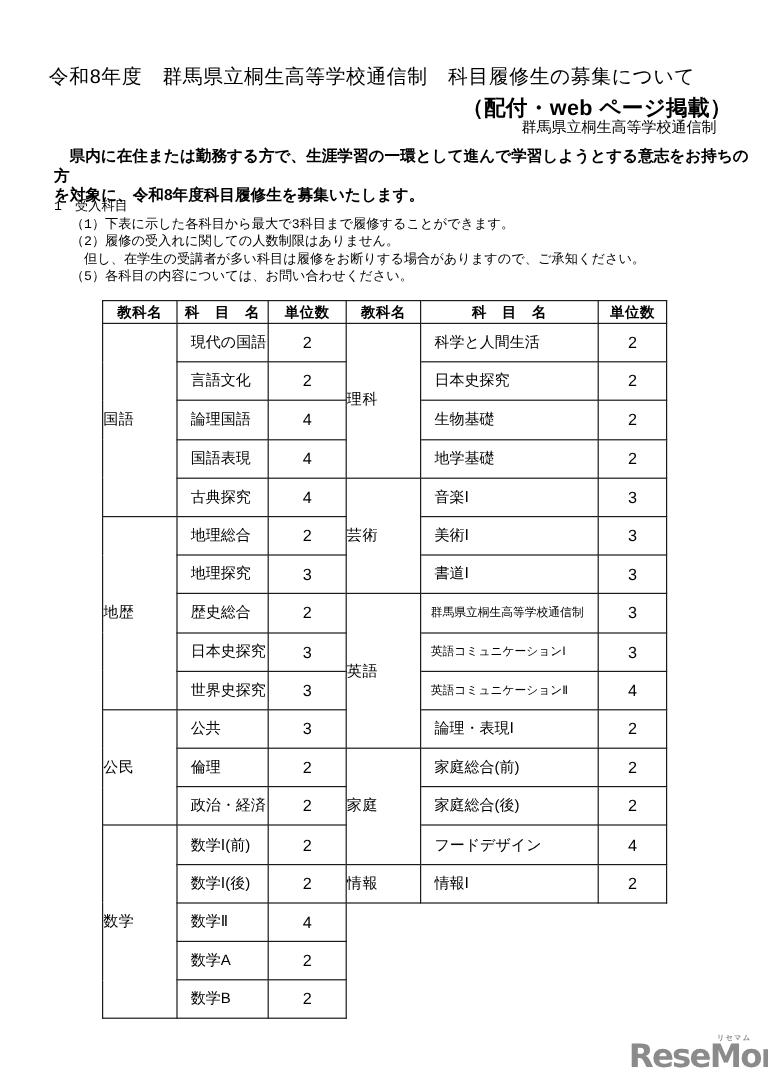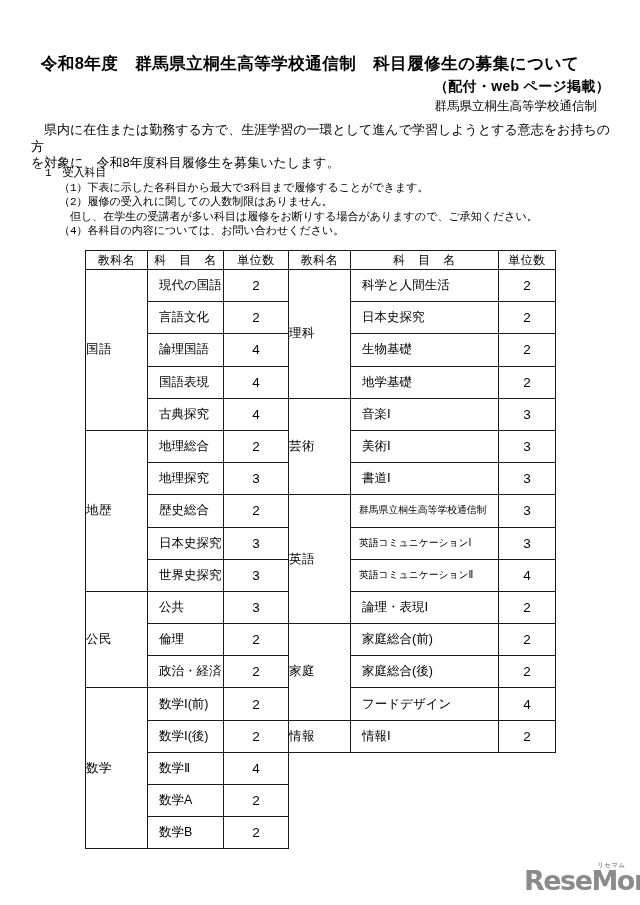--- a/index.html
+++ b/index.html
@@ -7,35 +7,35 @@
     width:640px;height:905px;
     font-family:"Liberation Sans","DejaVu Sans",sans-serif;
     color:#000;
     position:relative;
     overflow:hidden;
   }
   .page{position:relative;width:640px;height:905px;background:#fff;}
 
   .doc-title{
     position:absolute;top:53px;left:0;width:620px;
-    text-align:center;font-size:16.5px;font-weight:bold;letter-spacing:0.5px;
+    text-align:center;font-size:16.5px;font-weight:normal;letter-spacing:0.5px;
     margin:0;
   }
   .doc-subtitle{
     position:absolute;top:78px;right:30px;
-    font-size:14px;font-weight:bold;letter-spacing:0.3px;
+    font-size:18px;font-weight:bold;letter-spacing:0.3px;
   }
   .doc-org{
     position:absolute;top:98px;right:43px;
     font-size:12.5px;
   }
 
   .intro{
-    position:absolute;top:122px;left:31px;width:585px;
-    font-size:13px;line-height:16.5px;
+    position:absolute;top:122px;left:45px;width:585px;
+    font-size:13px;line-height:16.5px;font-weight:bold;
   }
 
   .section{
     position:absolute;top:166px;left:45px;width:570px;
     font-size:11px;line-height:14.2px;font-family:Liberation Mono, monospace;
   }
   .section-heading{margin:0 0 1px 0;}
   .section-items{margin-left:14px;}
   .section-items div{margin:0;}
 
@@ -43,21 +43,21 @@
     position:absolute;top:250px;left:85px;
     border-collapse:collapse;table-layout:fixed;
     width:470px;
   }
   .course-table th,.course-table td{
     border:1px solid #1a1a1a;
     padding:0;overflow:hidden;white-space:nowrap;
     vertical-align:middle;
   }
   .course-table thead th{
-    height:18px;font-weight:normal;font-size:12px;text-align:center;
+    height:18px;font-weight:bold;font-size:12px;text-align:center;
     letter-spacing:0.5px;
   }
   .course-table tbody td{height:31.2px;font-size:12.5px;}
   .course-table td.group{text-align:left;letter-spacing:0.5px;}
   .course-table td.subject{text-align:left;padding-left:11px;}
   .course-table td.subject.small{font-size:9.8px;padding-left:8px;}
   .course-table td.units{text-align:center;font-size:13.5px;}
   .course-table td.blank{border:none;}
 
   .logo{
@@ -87,21 +87,21 @@
     <div>　県内に在住または勤務する方で、生涯学習の一環として進んで学習しようとする意志をお持ちの方</div>
     <div>を対象に、令和8年度科目履修生を募集いたします。</div>
   </div>
 
   <div class="section">
     <div class="section-heading">1　受入科目</div>
     <div class="section-items">
       <div>（1）下表に示した各科目から最大で3科目まで履修することができます。</div>
       <div>（2）履修の受入れに関しての人数制限はありません。</div>
       <div>　但し、在学生の受講者が多い科目は履修をお断りする場合がありますので、ご承知ください。</div>
-      <div>（4）各科目の内容については、お問い合わせください。</div>
+      <div>（5）各科目の内容については、お問い合わせください。</div>
     </div>
   </div>
 
   <table class="course-table">
     <colgroup>
       <col style="width:62px">
         <col style="width:76px">
         <col style="width:65px">
       <col style="width:62px">
         <col style="width:148px">

